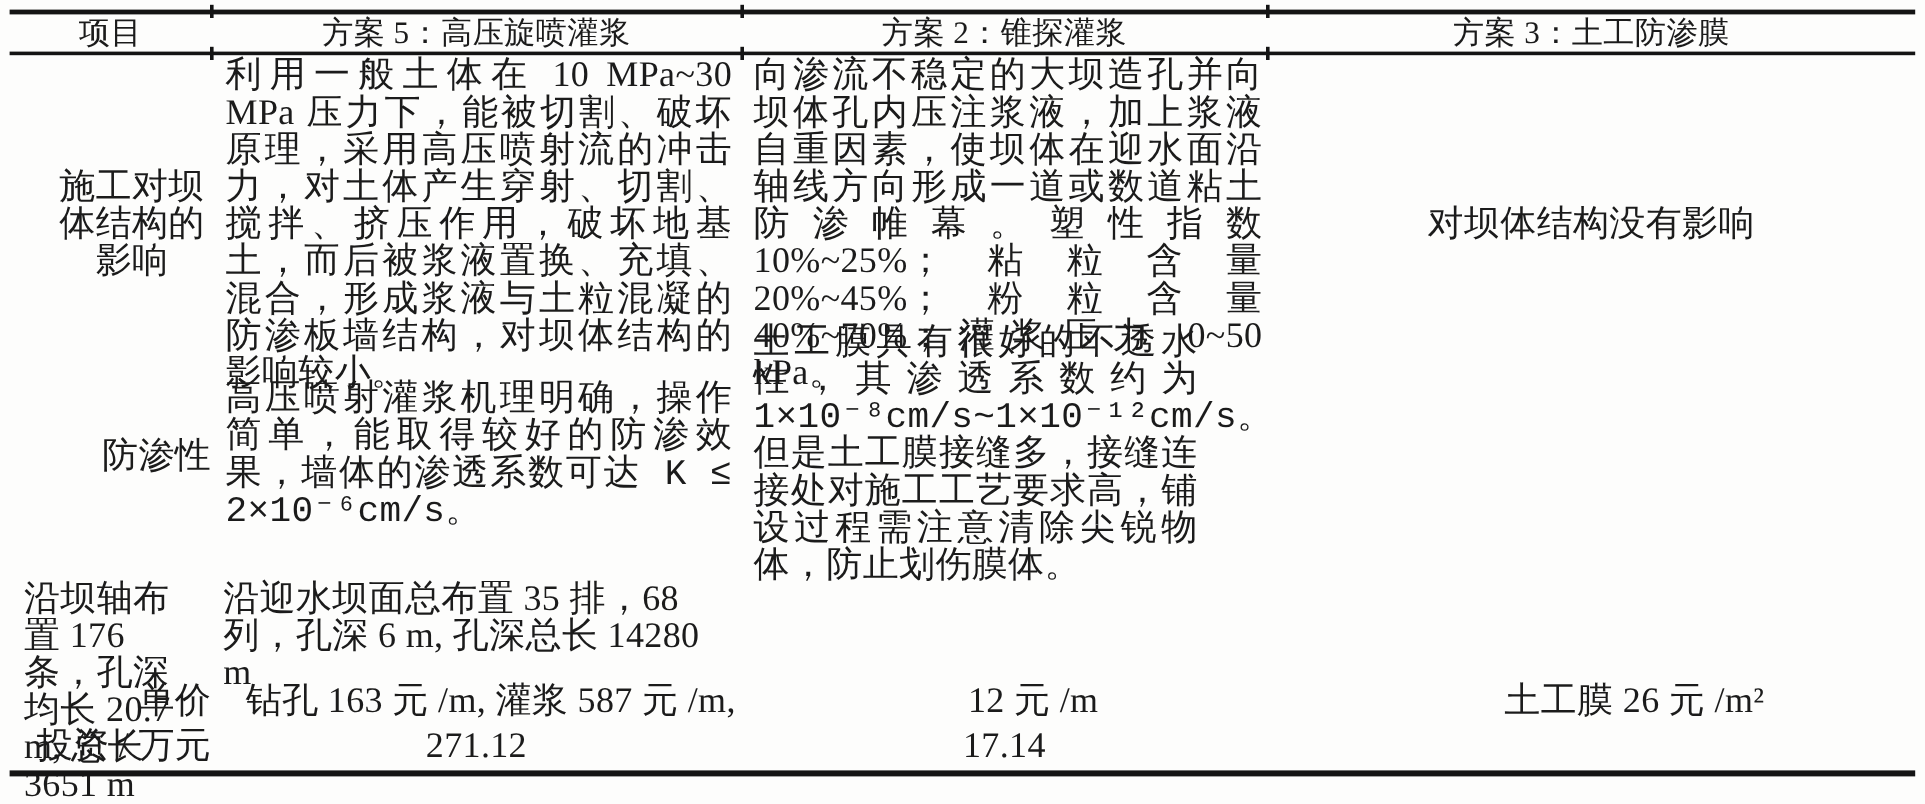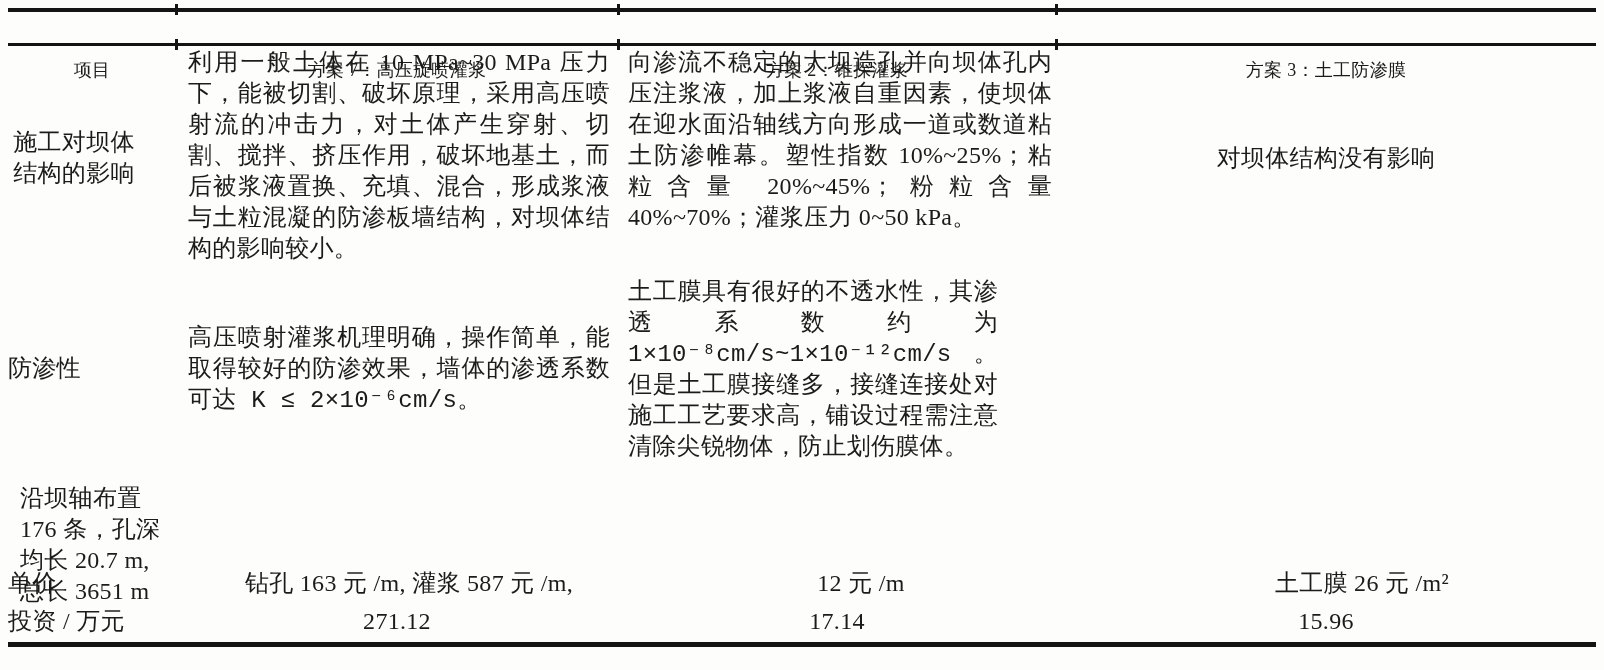--- a/index.html
+++ b/index.html
@@ -28,32 +28,31 @@
     grid-template-columns: 168px 442px 438px 540px;
   }
   .hdr-row  { height: 31px; }
   .r-impact { height: 224px; }
   .r-seep   { height: 197px; }
   .r-qty    { height: 98px; }
   .r-price  { height: 36px; gap: 12px; }
   .r-invest { height: 41px; }
 
   .cell {
-    font-size: 24px;
+    font-size: 30px;
     line-height: 31px;
     letter-spacing: 0.3px;
     box-sizing: border-box;
   }
   .hdr-cell {
     display: flex; align-items: center; justify-content: center;
-    font-size: 18px;
-    margin-top: 43px;
+    font-size: 26px;
   }
   .label-cell {
-    display: flex; align-items: center; justify-content: flex-start;
+    display: flex; align-items: center; justify-content: flex-end;
     text-align: center;
   }
   .label-narrow { width: 132px; }
   .para { text-align: justify; }
   .c2 { padding: 2px 8px 0 12px; }
   .c3 { padding: 2px 4px 0 10px; }
   .c4 { padding: 2px 58px 0 10px; }
   .v-center { display: flex; flex-direction: column; justify-content: center; font-family: Liberation Mono, monospace; }
   .h-center { display: flex; align-items: center; justify-content: center; text-align: center; }
   .pad-top { padding-top: 16px; }
@@ -66,21 +65,21 @@
   <div class="tbl">
 
     <div class="rule rule-top">
       <span class="tick t1"></span>
       <span class="tick t2"></span>
       <span class="tick t3"></span>
     </div>
 
     <div class="row hdr-row">
       <div class="cell hdr-cell">项目</div>
-      <div class="cell hdr-cell">方案 7：高压旋喷灌浆</div>
+      <div class="cell hdr-cell">方案 5：高压旋喷灌浆</div>
       <div class="cell hdr-cell">方案 2：锥探灌浆</div>
       <div class="cell hdr-cell">方案 3：土工防渗膜</div>
     </div>
 
     <div class="rule rule-mid">
       <span class="tick t1"></span>
       <span class="tick t2"></span>
       <span class="tick t3"></span>
     </div>
 
@@ -96,36 +95,36 @@
     <div class="row r-seep">
       <div class="cell label-cell">
         <span>防渗性</span>
       </div>
       <div class="cell para c2 v-center">高压喷射灌浆机理明确，操作简单，能取得较好的防渗效果，墙体的渗透系数可达 K ≤ 2×10⁻⁶cm/s。</div>
       <div class="cell para c4 v-center">土工膜具有很好的不透水性，其渗透系数约为 1×10⁻⁸cm/s~1×10⁻¹²cm/s。但是土工膜接缝多，接缝连接处对施工工艺要求高，铺设过程需注意清除尖锐物体，防止划伤膜体。</div>
     </div>
 
     <div class="row r-qty">
       <div class="cell c2 pad-top">沿坝轴布置 176 条，孔深均长 20.7 m, 总长 3651 m</div>
+      <div class="cell c3 pad-top">沿迎水坝面总布置 35 排，68 列，孔深 6 m, 孔深总长 14280 m</div>
     </div>
 
     <div class="row r-price">
       <div class="cell label-cell">
         <span>单价</span>
       </div>
       <div class="cell h-center">钻孔 163 元 /m, 灌浆 587 元 /m,</div>
       <div class="cell h-center">12 元 /m</div>
       <div class="cell h-center">土工膜 26 元 /m²</div>
     </div>
 
     <div class="row r-invest">
       <div class="cell label-cell">
         <span>投资 / 万元</span>
       </div>
       <div class="cell h-center">271.12</div>
       <div class="cell h-center">17.14</div>
-      <div class="cell h-center">15.96</div>
     </div>
 
     <div class="rule rule-bottom"></div>
 
   </div>
 </div>
 
 </body></html>

